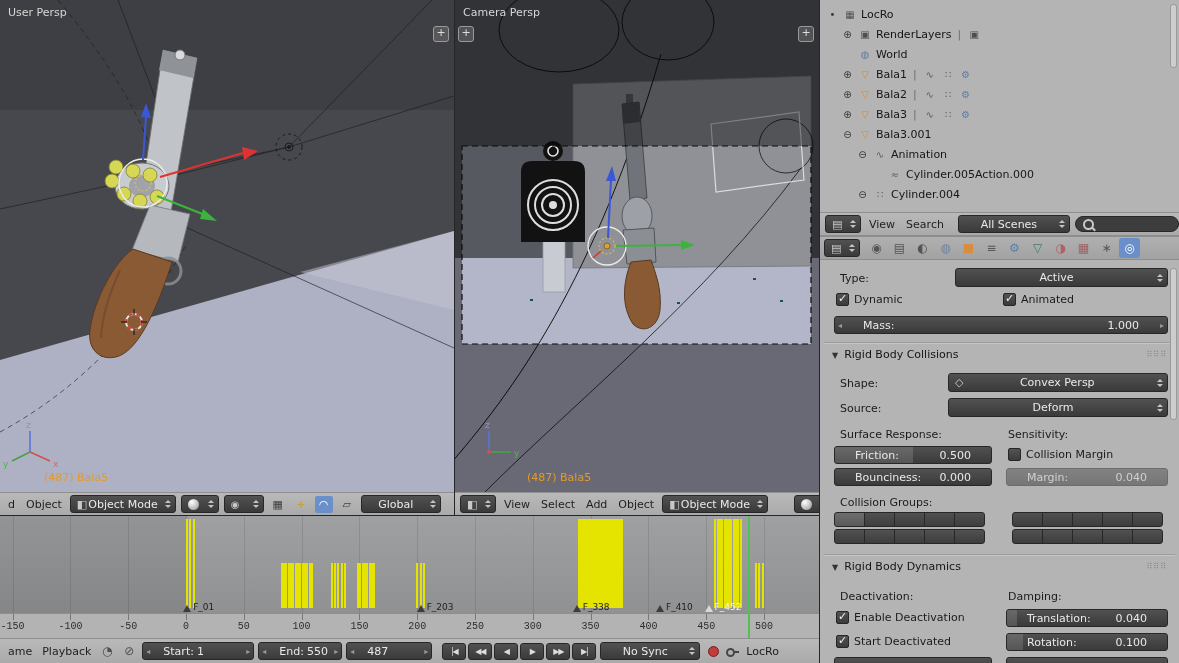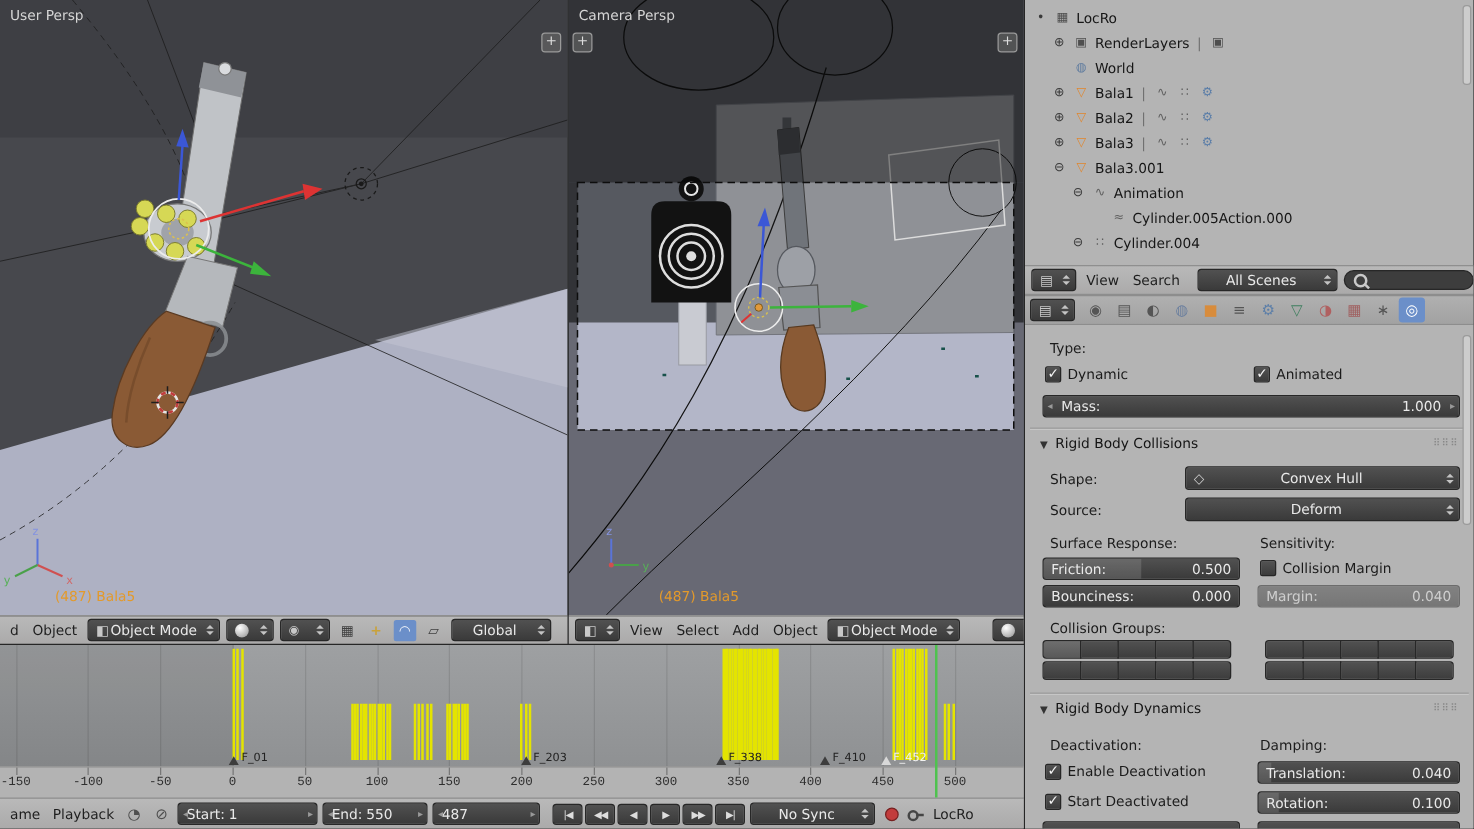--- a/index.html
+++ b/index.html
@@ -7,21 +7,21 @@
        font-family:"DejaVu Sans","Liberation Sans",sans-serif;font-size:11px;
        cursor:default;user-select:none;background:#262626;}
   .region{position:absolute;overflow:hidden;box-sizing:border-box;}
 
   
   .hdr{background:linear-gradient(#b9b9b9,#abaaaa);border-top:1px solid #8f8f8f;
        display:flex;align-items:center;gap:5px;padding:0 5px;box-sizing:border-box;}
   .menu{font-size:11px;color:#1e1e1e;padding:0 3px;white-space:nowrap;}
   .w{background:linear-gradient(#515151,#3a3a3a);border:1px solid #272727;border-radius:3px;
      color:#e9e9e9;font-size:11px;display:inline-flex;align-items:center;height:18px;
-     padding:0 6px;box-sizing:border-box;white-space:nowrap;flex:none;}
+     padding:0 20px;box-sizing:border-box;white-space:nowrap;flex:none;}
   .dd{position:relative;padding:0 16px 0 6px;}
   .ddlbl{margin:0 auto;font-weight:normal;}
   .arr{position:absolute;right:4px;top:50%;transform:translateY(-50%);
        display:flex;flex-direction:column;gap:2px;}
   .arr b{display:block;width:0;height:0;border-left:3px solid transparent;border-right:3px solid transparent;}
   .arr b.u{border-bottom:3px solid #c4c4c4;}
   .arr b.d{border-top:3px solid #c4c4c4;}
   .cb{width:13px;height:13px;border-radius:2px;background:linear-gradient(#535353,#3b3b3b);
       border:1px solid #262626;display:inline-block;position:relative;flex:none;box-sizing:border-box;}
   .cb.on::after{content:"✓";position:absolute;left:1px;top:-2px;color:#f4f4f4;font-size:11px;font-weight:bold;}
@@ -470,20 +470,27 @@
           <i class="ptab" style="color: rgb(63, 127, 95);">▽</i>
           <i class="ptab" style="color: rgb(176, 96, 96);">◑</i>
           <i class="ptab" style="color: rgb(160, 96, 96);">▦</i>
           <i class="ptab" style="color: rgb(85, 85, 85);">∗</i>
           <i class="ptab active">◎</i>
         </span>
     </div>
 
     <div id="props">
       <span class="lbl abs" style="left:20px;top:12px">Type:</span>
+      <span class="w dd abs" style="left:135px;top:8px;width:213px;height:19px">
+        <b class="ddlbl">Active</b>
+        <span class="arr">
+            <b class="u"></b>
+            <b class="d"></b>
+          </span>
+      </span>
 
       <span class="cbrow" style="left:16px;top:33px">
         <i class="cb on"></i>
         <b class="lbl">Dynamic</b>
       </span>
       <span class="cbrow" style="left:183px;top:33px">
         <i class="cb on"></i>
         <b class="lbl">Animated</b>
       </span>
 
@@ -497,21 +504,21 @@
       <i class="psep" style="top:82px"></i>
       <div class="sect" style="top:88px">
         <i class="tri"></i>
         <b>Rigid Body Collisions</b>
         <i class="grip"></i>
       </div>
 
       <span class="lbl abs" style="left:20px;top:117px">Shape:</span>
       <span class="w dd abs" style="left:128px;top:113px;width:220px;height:19px">
         <i class="ic ic-hull"></i>
-        <b class="ddlbl">Convex Hull</b>
+        <b class="ddlbl">Convex Persp</b>
         <span class="arr">
             <b class="u"></b>
             <b class="d"></b>
           </span>
       </span>
 
       <span class="lbl abs" style="left:20px;top:142px">Source:</span>
       <span class="w dd abs" style="left:128px;top:138px;width:220px;height:19px">
         <b class="ddlbl">Deform</b>
         <span class="arr">

